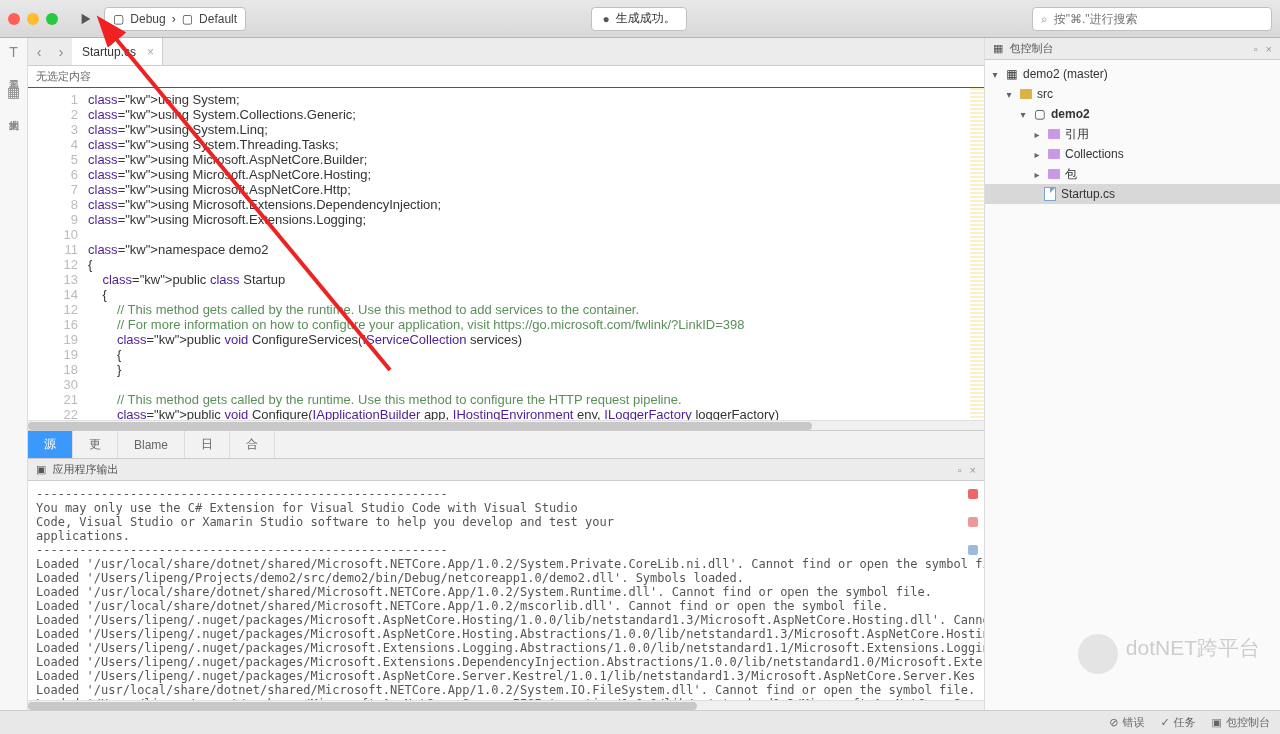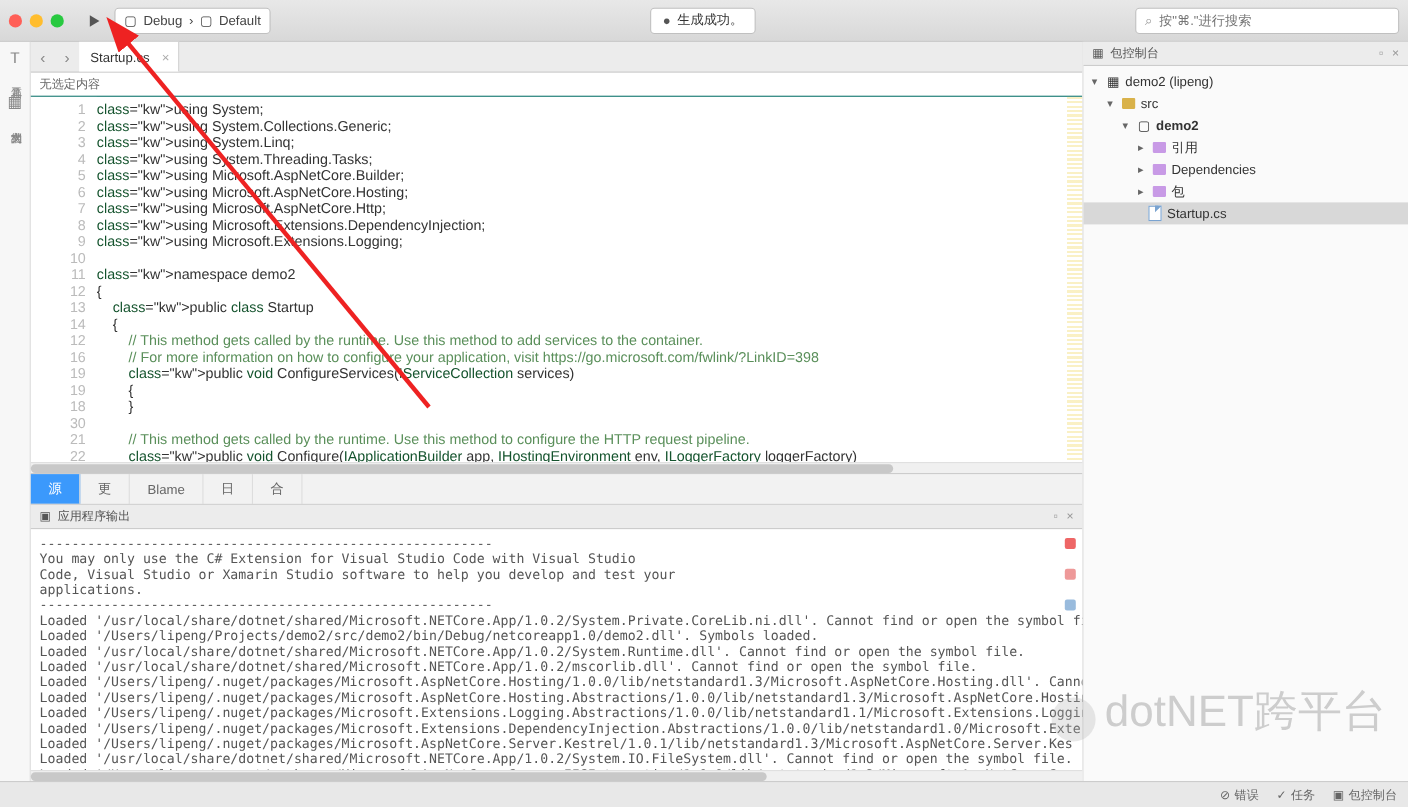--- a/index.html
+++ b/index.html
@@ -29,21 +29,21 @@
 .tab { height:100%; display:flex; align-items:center; padding:0 26px 0 10px; background:#fff; border-right:1px solid #ccc; position:relative; font-size:12px; }
 .tab .close { position:absolute; right:8px; color:#aaa; }
 
 
 .breadcrumb { height:22px; border-bottom:1px solid #0f766e; padding:0 8px; font-size:11px; color:#666; display:flex; align-items:center; }
 
 
 .editor { flex:1; display:flex; overflow:hidden; font-family: Menlo, Consolas, monospace; font-size:13px; line-height:15px; position:relative; }
 .gutter { width:60px; text-align:right; color:#bbb; padding:4px 10px 4px 0; background:#fff; user-select:none; }
 .code { flex:1; padding:4px 0; white-space:pre; overflow:hidden; color:#333; }
-.kw { color:#14532d; } .cm { color:#5a8f5a; }
+.kw { color:#4c1d95; } .cm { color:#5a8f5a; }
 .minimap { position:absolute; right:0; top:0; width:14px; height:100%; background:repeating-linear-gradient(#f5e28a 0 2px,#fff 2px 4px); opacity:.5; }
 
 
 .arrow { position:absolute; top:0; left:0; pointer-events:none; z-index:50; }
 
 
 .srcbar { height:28px; border-top:1px solid #ccc; background:#f2f2f2; display:flex; align-items:stretch; }
 .srcbar .btab { padding:0 16px; display:flex; align-items:center; color:#666; font-size:12px; border-right:1px solid #ddd; }
 .srcbar .btab.active { background:#3b99fc; color:#fff; }
 
@@ -66,21 +66,21 @@
 .folder { width:12px;height:10px;background:#d9b24a;border-radius:1px; display:inline-block; }
 .folder.p { background:#c89ae6; }
 .csfile { width:12px;height:14px;background:#fff;border:1px solid #7aa3d0; display:inline-block; position:relative; }
 .csfile::after{content:"";position:absolute;right:-1px;top:-1px;border:3px solid transparent;border-left-color:#7aa3d0;border-top-color:#7aa3d0;}
 
 
 .status { height:24px; background:#e8e8e8; border-top:1px solid #ccc; display:flex; align-items:center; justify-content:flex-end; padding:0 10px; gap:16px; font-size:11px; color:#666; }
 .status .it { display:flex; align-items:center; gap:4px; }
 
 
-.wm { position:absolute; right:20px; bottom:60px; font-size:40px; color:rgba(120,120,120,.35); font-weight:500; display:flex; align-items:flex-end; gap:8px; z-index:40; }
+.wm { position:absolute; right:20px; bottom:60px; font-size:21px; color:rgba(120,120,120,.35); font-weight:500; display:flex; align-items:flex-start; gap:8px; z-index:40; }
 .wm .c { width:40px;height:40px;border-radius:50%;background:rgba(180,180,180,.3); }
 
 
 .hscroll { height:10px; background:#f0f0f0; border-top:1px solid #e0e0e0; position:relative; }
 .hscroll .thumb { position:absolute; left:0; top:1px; height:8px; width:82%; background:#c8c8c8; border-radius:4px; }
 </style>
 </head>
 <body>
 
 <svg class="arrow" width="420" height="420">
@@ -239,21 +239,21 @@
       <span>包控制台</span>
       <div class="sp">
         <span>▫</span>
         <span>×</span>
       </div>
     </div>
     <div class="tree">
       <div class="node" style="padding-left:4px">
         <span class="tw">▾</span>
         <span class="ic">▦</span>
-        <span>demo2 (lipeng)</span>
+        <span>demo2 (master)</span>
       </div>
       <div class="node" style="padding-left:18px">
         <span class="tw">▾</span>
         <span class="ic">
             <span class="folder"></span>
           </span>
         <span>src</span>
       </div>
       <div class="node" style="padding-left:32px">
         <span class="tw">▾</span>
@@ -265,21 +265,21 @@
         <span class="ic">
             <span class="folder p"></span>
           </span>
         <span>引用</span>
       </div>
       <div class="node" style="padding-left:46px">
         <span class="tw">▸</span>
         <span class="ic">
             <span class="folder p"></span>
           </span>
-        <span>Dependencies</span>
+        <span>Collections</span>
       </div>
       <div class="node" style="padding-left:46px">
         <span class="tw">▸</span>
         <span class="ic">
             <span class="folder p"></span>
           </span>
         <span>包</span>
       </div>
       <div class="node sel" style="padding-left:58px">
         <span class="ic">

